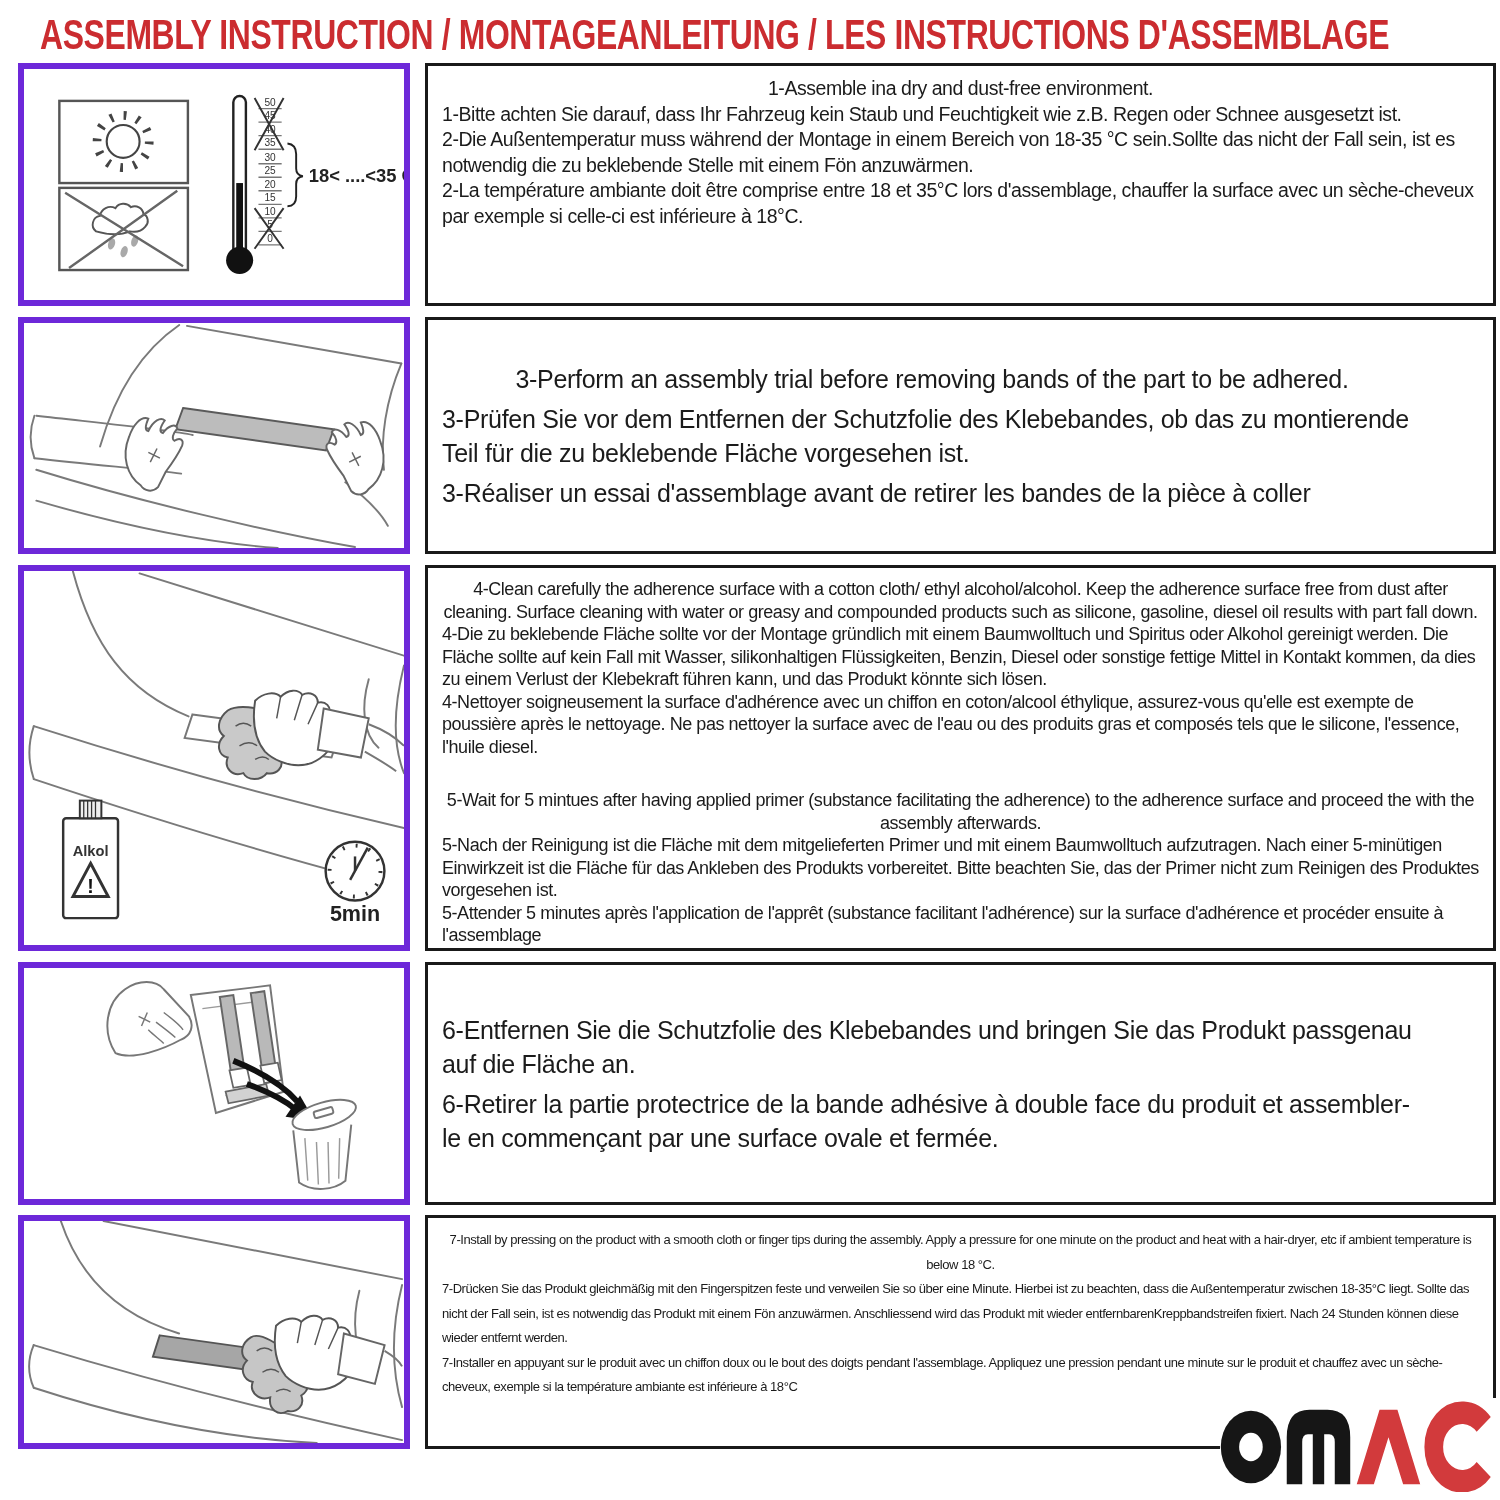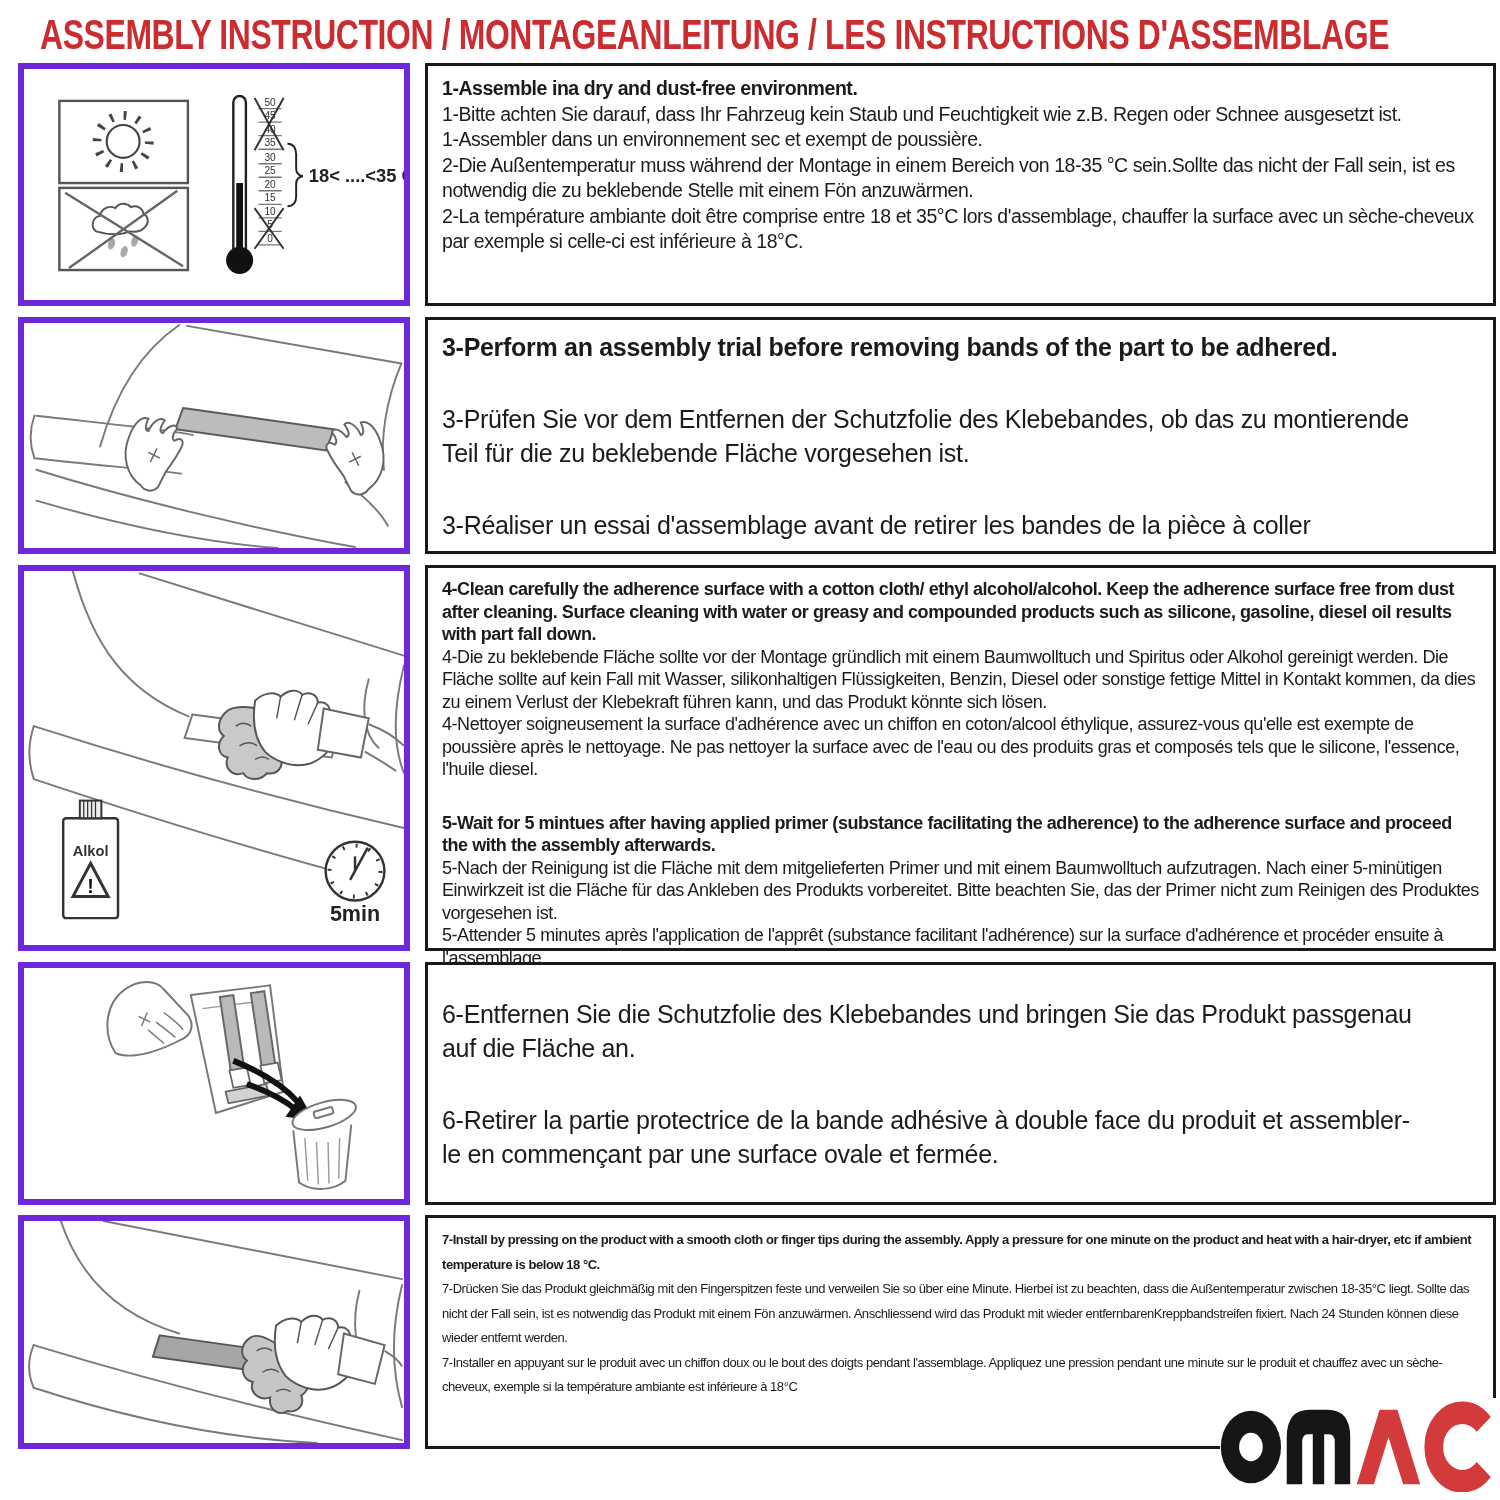--- a/index.html
+++ b/index.html
@@ -12,22 +12,22 @@
         box-sizing:border-box;padding:10px 14px;}
   #l1,#r1{top:63px;height:243px}
   #l2,#r2{top:317px;height:237px}
   #l3,#r3{top:565px;height:386px}
   #l4,#r4{top:962px;height:243px}
   #l5,#r5{top:1215px;height:234px}
   #r2,#r4{display:flex;flex-direction:column;justify-content:center;}
   .t-sm p{margin:0;font-size:19.5px;line-height:25.5px;letter-spacing:-0.45px;}
   #r3 p{font-size:18px;line-height:22.5px;}
   #r5 p{font-size:13px;line-height:24.5px;}
-  .t-lg p{margin:19px 0;font-size:25px;line-height:34px;letter-spacing:-0.3px;max-width:980px;}
-  p.b{font-weight:bold;}
+  .t-lg p{margin:3px 0;font-size:25px;line-height:34px;letter-spacing:-0.3px;max-width:980px;}
+  p.b{font-weight:normal;text-align:center;}
   .t-sm p.gap{margin-top:25px;}
   #r3 p.gap{margin-top:31px;}
   .lbox svg{display:block;width:100%;height:100%;}
   .logo{position:absolute;left:1220px;top:1398px;width:280px;height:94px;background:#fff;z-index:5;}
   .logo svg{display:block;width:100%;height:100%;}
   text{font-family:"Liberation Sans","DejaVu Sans",sans-serif;}
 </style>
 </head>
 <body>
 
@@ -71,21 +71,20 @@
         <path d="M236,30 L266,84 M266,30 L236,84" stroke="#333" stroke-width="2"></path>
         <path d="M236,144 L266,186 M266,144 L236,186" stroke="#333" stroke-width="2"></path>
         <path d="M270,77 Q279,78 279,88 L279,103 Q279,110 286,111 Q279,112 279,119 L279,132 Q279,142 270,142" fill="none" stroke="#222" stroke-width="2"></path>
         <text x="292" y="117" font-size="19" font-weight="bold" fill="#222">18&lt; ....&lt;35 C</text>
       </g>
     </svg>
   </div>
   <div class="rbox t-sm" id="r1">
     <p class="b">1-Assemble ina dry and dust-free environment.</p>
     <p>1-Bitte achten Sie darauf, dass Ihr Fahrzeug kein Staub und Feuchtigkeit wie z.B. Regen oder Schnee ausgesetzt ist.</p>
-    <p>1-Assembler dans un environnement sec et exempt de poussière.</p>
     <p>2-Die Außentemperatur muss während der Montage in einem Bereich von 18-35 °C sein.Sollte das nicht der Fall sein, ist es notwendig die zu beklebende Stelle mit einem Fön anzuwärmen.</p>
     <p>2-La température ambiante doit être comprise entre 18 et 35°C lors d'assemblage, chauffer la surface avec un sèche-cheveux par exemple si celle-ci est inférieure à 18°C.</p>
   </div>
 
   <div class="lbox" id="l2">
     <svg viewBox="0 0 388 233">
       <g stroke="#7a7a7a" stroke-width="2" fill="none" stroke-linecap="round">
         <path d="M158,2 C120,28 92,72 76,128"></path>
         <path d="M166,3 L388,42"></path>
         <path d="M388,42 C372,80 366,120 370,152"></path>

